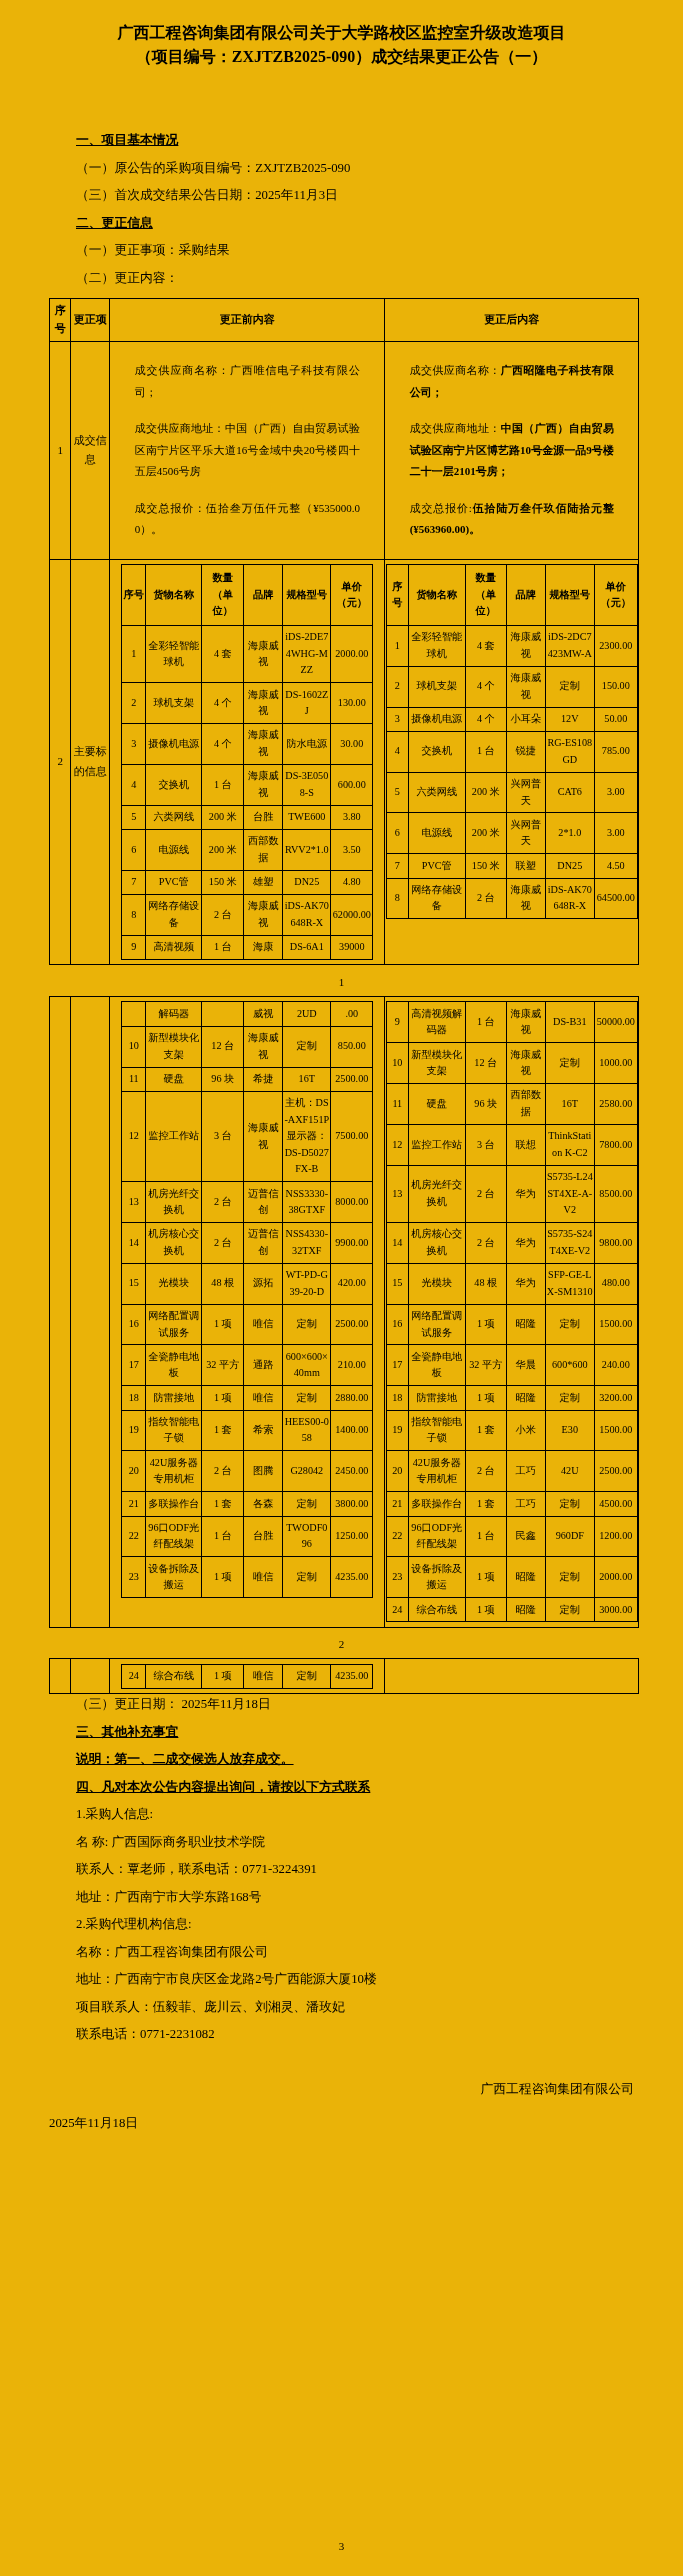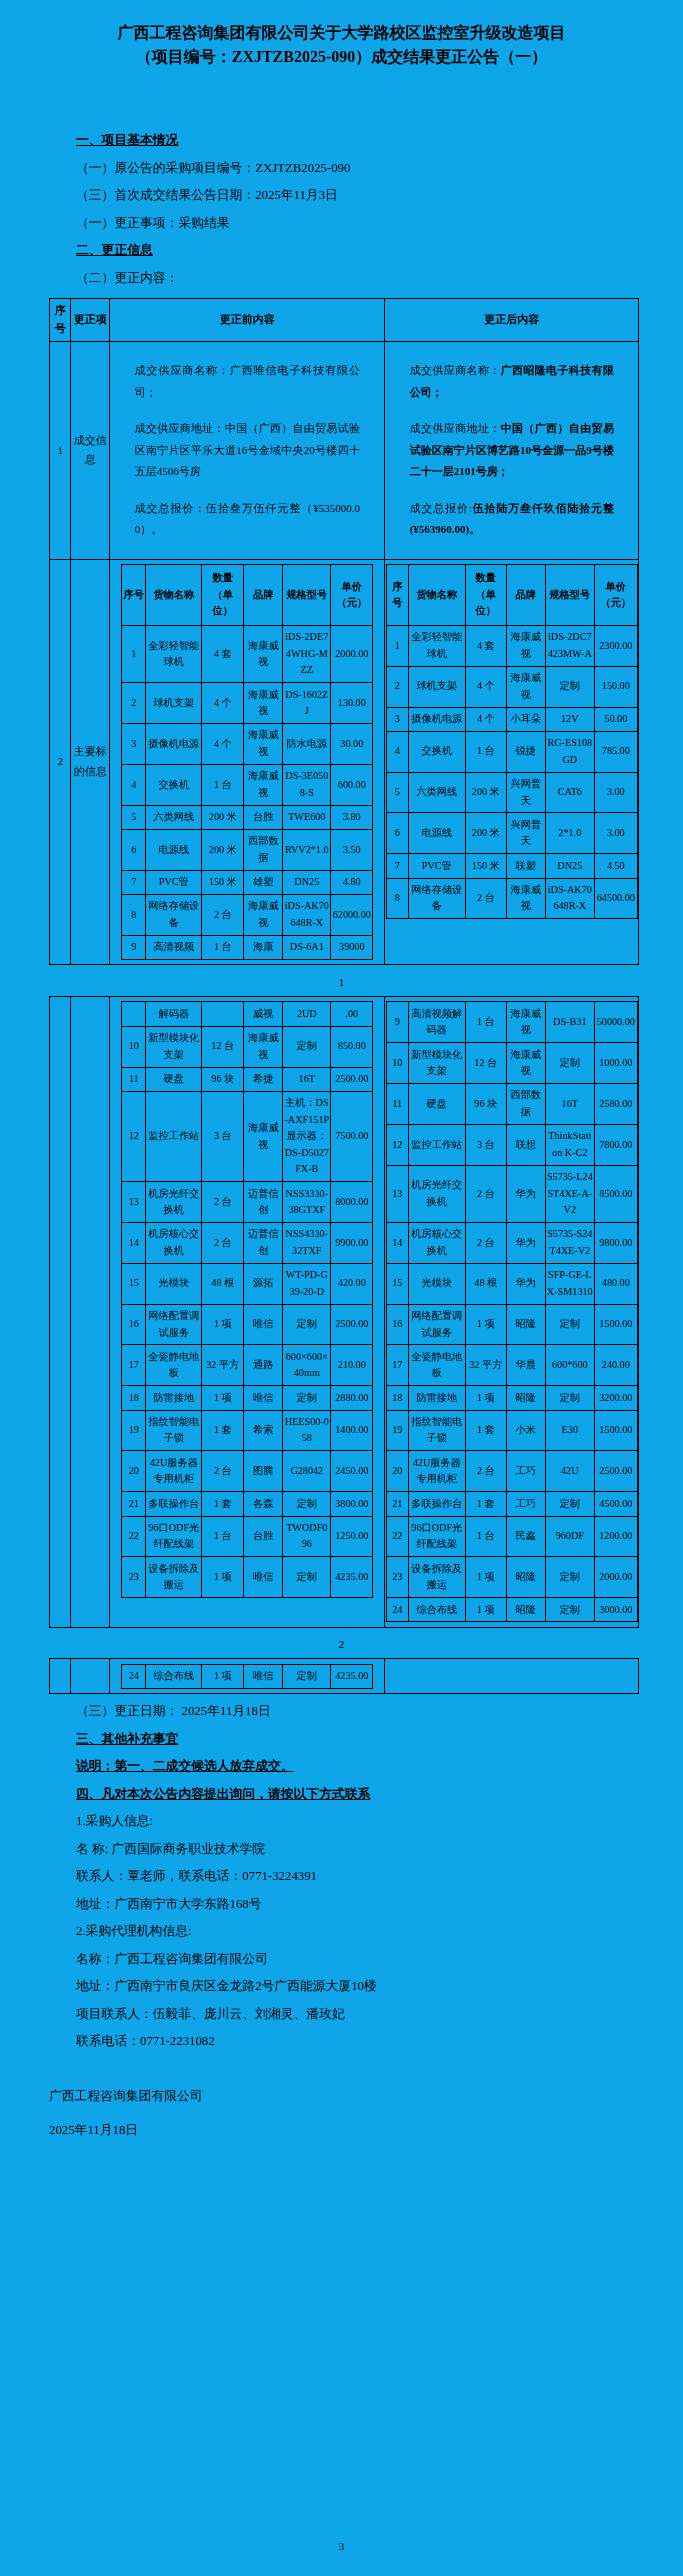--- a/index.html
+++ b/index.html
@@ -1,53 +1,53 @@
 <!DOCTYPE html>
 <html style="font-size:13.7px"><head>
 <meta charset="utf-8">
 <style>
   html,body{margin:0;padding:0;background:#fff;}
   body{width:683px;font-family:"Liberation Serif","DejaVu Serif",serif;color:#000;}
-  .page{width:683px;height:2576px;box-sizing:border-box;padding:20.5px 49px 0;position:relative;background:#0ea5e9;}
+  .page{width:683px;height:2576px;box-sizing:border-box;padding:20.5px 49px 0;position:relative;background:#eab308;}
   .title{font-size:16px;font-weight:bold;text-align:center;line-height:1.55;margin:0 0 63px;}
   .p{font-size:12.8px;line-height:1.15;margin:0 0 12.8px;}
   .h{font-weight:bold;text-decoration:underline;}
   .indent{padding-left:27px;}
   table.outer{border-collapse:collapse;table-layout:fixed;width:590px;margin:3.4px 0 0;padding-left:16px;}
   table.outer th,table.outer td{border:0.9px solid #000;font-size:11px;vertical-align:middle;word-break:break-all;}
   table.outer th{font-weight:bold;padding:3.4px 0.9px;line-height:1.6;}
   td.c{text-align:center;padding:1.7px;line-height:1.8;}
   td.txt{vertical-align:top;padding:3.4px 9.4px;}
   td.txt p{margin:15px;line-height:1.95;text-align:justify;font-size:11px;}
   td.nest{vertical-align:middle;padding:1.7px 0;}
   td.nest.top{vertical-align:top;}
   table.goods{border-collapse:collapse;table-layout:fixed;width:251px;margin:2.6px auto;}
   table.goods th,table.goods td{border:0.9px solid #000;text-align:center;font-size:10.2px;line-height:1.62;padding:3.4px 0.9px;word-break:break-all;vertical-align:middle;}
   table.goods th{font-weight:bold;padding:5.1px 0.9px;}
   .pageno{text-align:center;font-size:11px;margin:10.2px 0 8.5px;}
-  .sig{font-size:12.8px;margin:39px 0 12px;}
+  .sig{text-align:right;font-size:12.8px;margin:39px 0 12px;}
   .sigdate{text-align:left;font-size:12.8px;padding-right:29px;margin:17px 0 0;}
   .pageno-bottom{position:absolute;bottom:24px;left:0;width:100%;text-align:center;font-size:11px;}
 </style>
 </head>
 <body>
 
 <div class="page">
 
   <h1 class="title">
     <span>广西工程咨询集团有限公司关于大学路校区监控室升级改造项目</span><br>
     <span>（项目编号：ZXJTZB2025-090）成交结果更正公告（一）</span>
   </h1>
 
   <p class="p h indent">一、项目基本情况</p>
   <p class="p indent">（一）原公告的采购项目编号：ZXJTZB2025-090</p>
   <p class="p indent">（三）首次成交结果公告日期：2025年11月3日</p>
 
+  <p class="p h indent">二、更正信息</p>
   <p class="p indent">（一）更正事项：采购结果</p>
-  <p class="p h indent">二、更正信息</p>
   <p class="p indent">（二）更正内容：</p>
 
   <table class="outer">
     <colgroup>
         <col style="width:21.3px">
         <col style="width:39px">
         <col style="width:275px">
         <col style="width:254px">
       </colgroup>
     <tbody>
@@ -639,21 +639,21 @@
                   <td>4235.00</td>
                 </tr>
               </tbody>
           </table>
         </td>
         <td class="nest"></td>
       </tr>
     </tbody>
   </table>
 
-  <p class="p indent" style="margin-top:10px">（三）更正日期： 2025年11月18日</p>
+  <p class="p indent" style="margin-top:3px">（三）更正日期： 2025年11月18日</p>
 
   <p class="p h indent">三、其他补充事宜</p>
   <p class="p h indent">说明：第一、二成交候选人放弃成交。</p>
 
   <p class="p h indent">四、凡对本次公告内容提出询问，请按以下方式联系</p>
   <p class="p indent">1.采购人信息:</p>
   <p class="p indent">名 称: 广西国际商务职业技术学院</p>
   <p class="p indent">联系人：覃老师，联系电话：0771-3224391</p>
   <p class="p indent">地址：广西南宁市大学东路168号</p>
   <p class="p indent">2.采购代理机构信息:</p>

